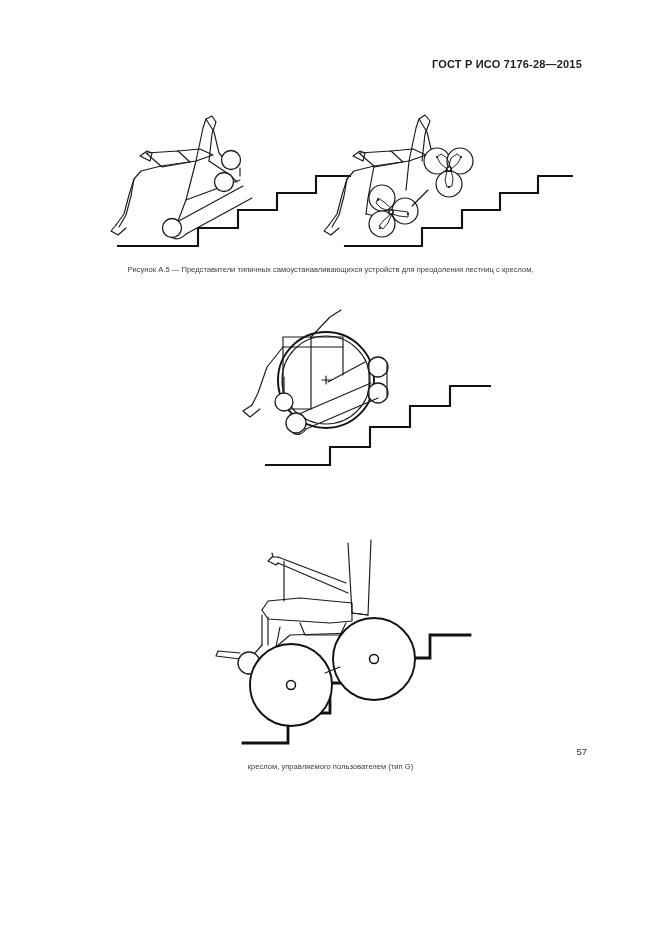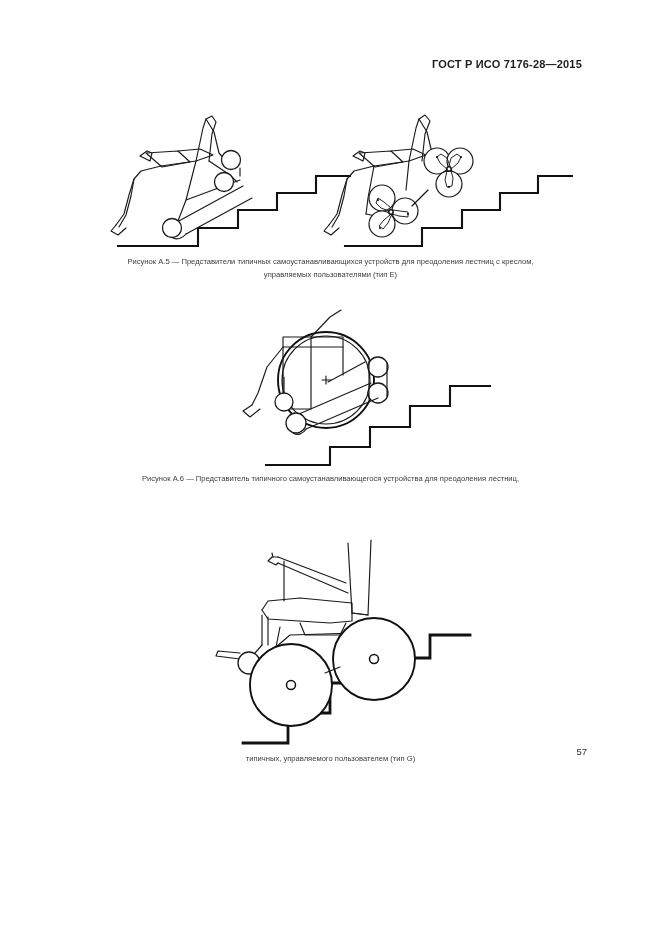--- a/index.html
+++ b/index.html
@@ -30,21 +30,21 @@
     position: absolute;
     left: 0;
     width: 661px;
   }
   .figure-art {
     position: relative;
     width: 661px;
   }
   .caption {
     width: 580px;
-    margin: 0 auto;
+    margin: 8px auto;
     text-align: center;
     font-size: 7.6px;
     line-height: 12.6px;
     color: #3c3c3c;
   }
   .caption .line {
     display: block;
     white-space: nowrap;
   }
   .page-number {
@@ -185,21 +185,20 @@
         <circle class="hub" cx="391" cy="114" r="2.2"></circle>
         <circle cx="378" cy="102" r="1.1" fill="#111"></circle>
         <circle cx="408" cy="116" r="1.1" fill="#111"></circle>
         <circle cx="380" cy="130" r="1.1" fill="#111"></circle>
 
         <path class="ln" d="M 412 108 L 428 92"></path>
       </svg>
     </div>
     <div class="caption">
       <span class="line">Рисунок А.5 — Представители типичных самоустанавливающихся устройств для преодоления лестниц с креслом,</span>
-      <span class="line">управляемых пользователями (тип E)</span>
     </div>
   </div>
 
   <div class="figure-block" style="top:305px;">
     <div class="figure-art">
       <svg width="661" height="168" viewBox="0 0 661 168">
 
         <path class="stair" d="M 266 160 L 330 160 L 330 142 L 370 142 L 370 122 L 410 122 L 410 101 L 450 101 L 450 81 L 490 81"></path>
 
         <circle class="wheel-big" cx="326" cy="75" r="48"></circle>
@@ -225,21 +224,20 @@
         <path class="ln" d="M 369 56 L 369 94"></path>
         <path class="ln" d="M 387 58 L 387 92"></path>
 
         <path class="ln" d="M 299 109 L 371 78"></path>
         <path class="ln" d="M 306 124 L 378 93"></path>
         <path class="ln" d="M 299 109 C 290 112 287 122 292 127 C 297 132 304 128 306 124"></path>
         <circle class="wheel" cx="296" cy="118" r="10"></circle>
       </svg>
     </div>
     <div class="caption">
-      <span class="line">Рисунок А.6 — Представитель типичного самоустанавливающегося устройства для преодоления лестниц,</span>
     </div>
   </div>
 
   <div class="figure-block" style="top:535px;">
     <div class="figure-art">
       <svg width="661" height="218" viewBox="0 0 661 218">
 
         <path class="stair-thick" d="M 243 208 L 288 208 L 288 178 L 330 178 L 330 148 L 385 148 L 385 123 L 430 123 L 430 100 L 470 100"></path>
 
         <path class="ln" d="M 348 8 L 352 78 L 368 80 L 371 5"></path>
@@ -271,19 +269,19 @@
 
         <circle class="wheel-big" cx="374" cy="124" r="41"></circle>
         <circle class="hub" cx="374" cy="124" r="4.5"></circle>
         <circle class="wheel-big" cx="291" cy="150" r="41"></circle>
         <circle class="hub" cx="291" cy="150" r="4.5"></circle>
 
         <path class="ln" d="M 325 138 L 340 132"></path>
       </svg>
     </div>
     <div class="caption">
-      <span class="line">типичных, управляемого пользователем (тип G)</span>
+      <span class="line">креслом, управляемого пользователем (тип G)</span>
     </div>
   </div>
 
   <div class="page-number">57</div>
 
 </div>
 
 </body></html>

